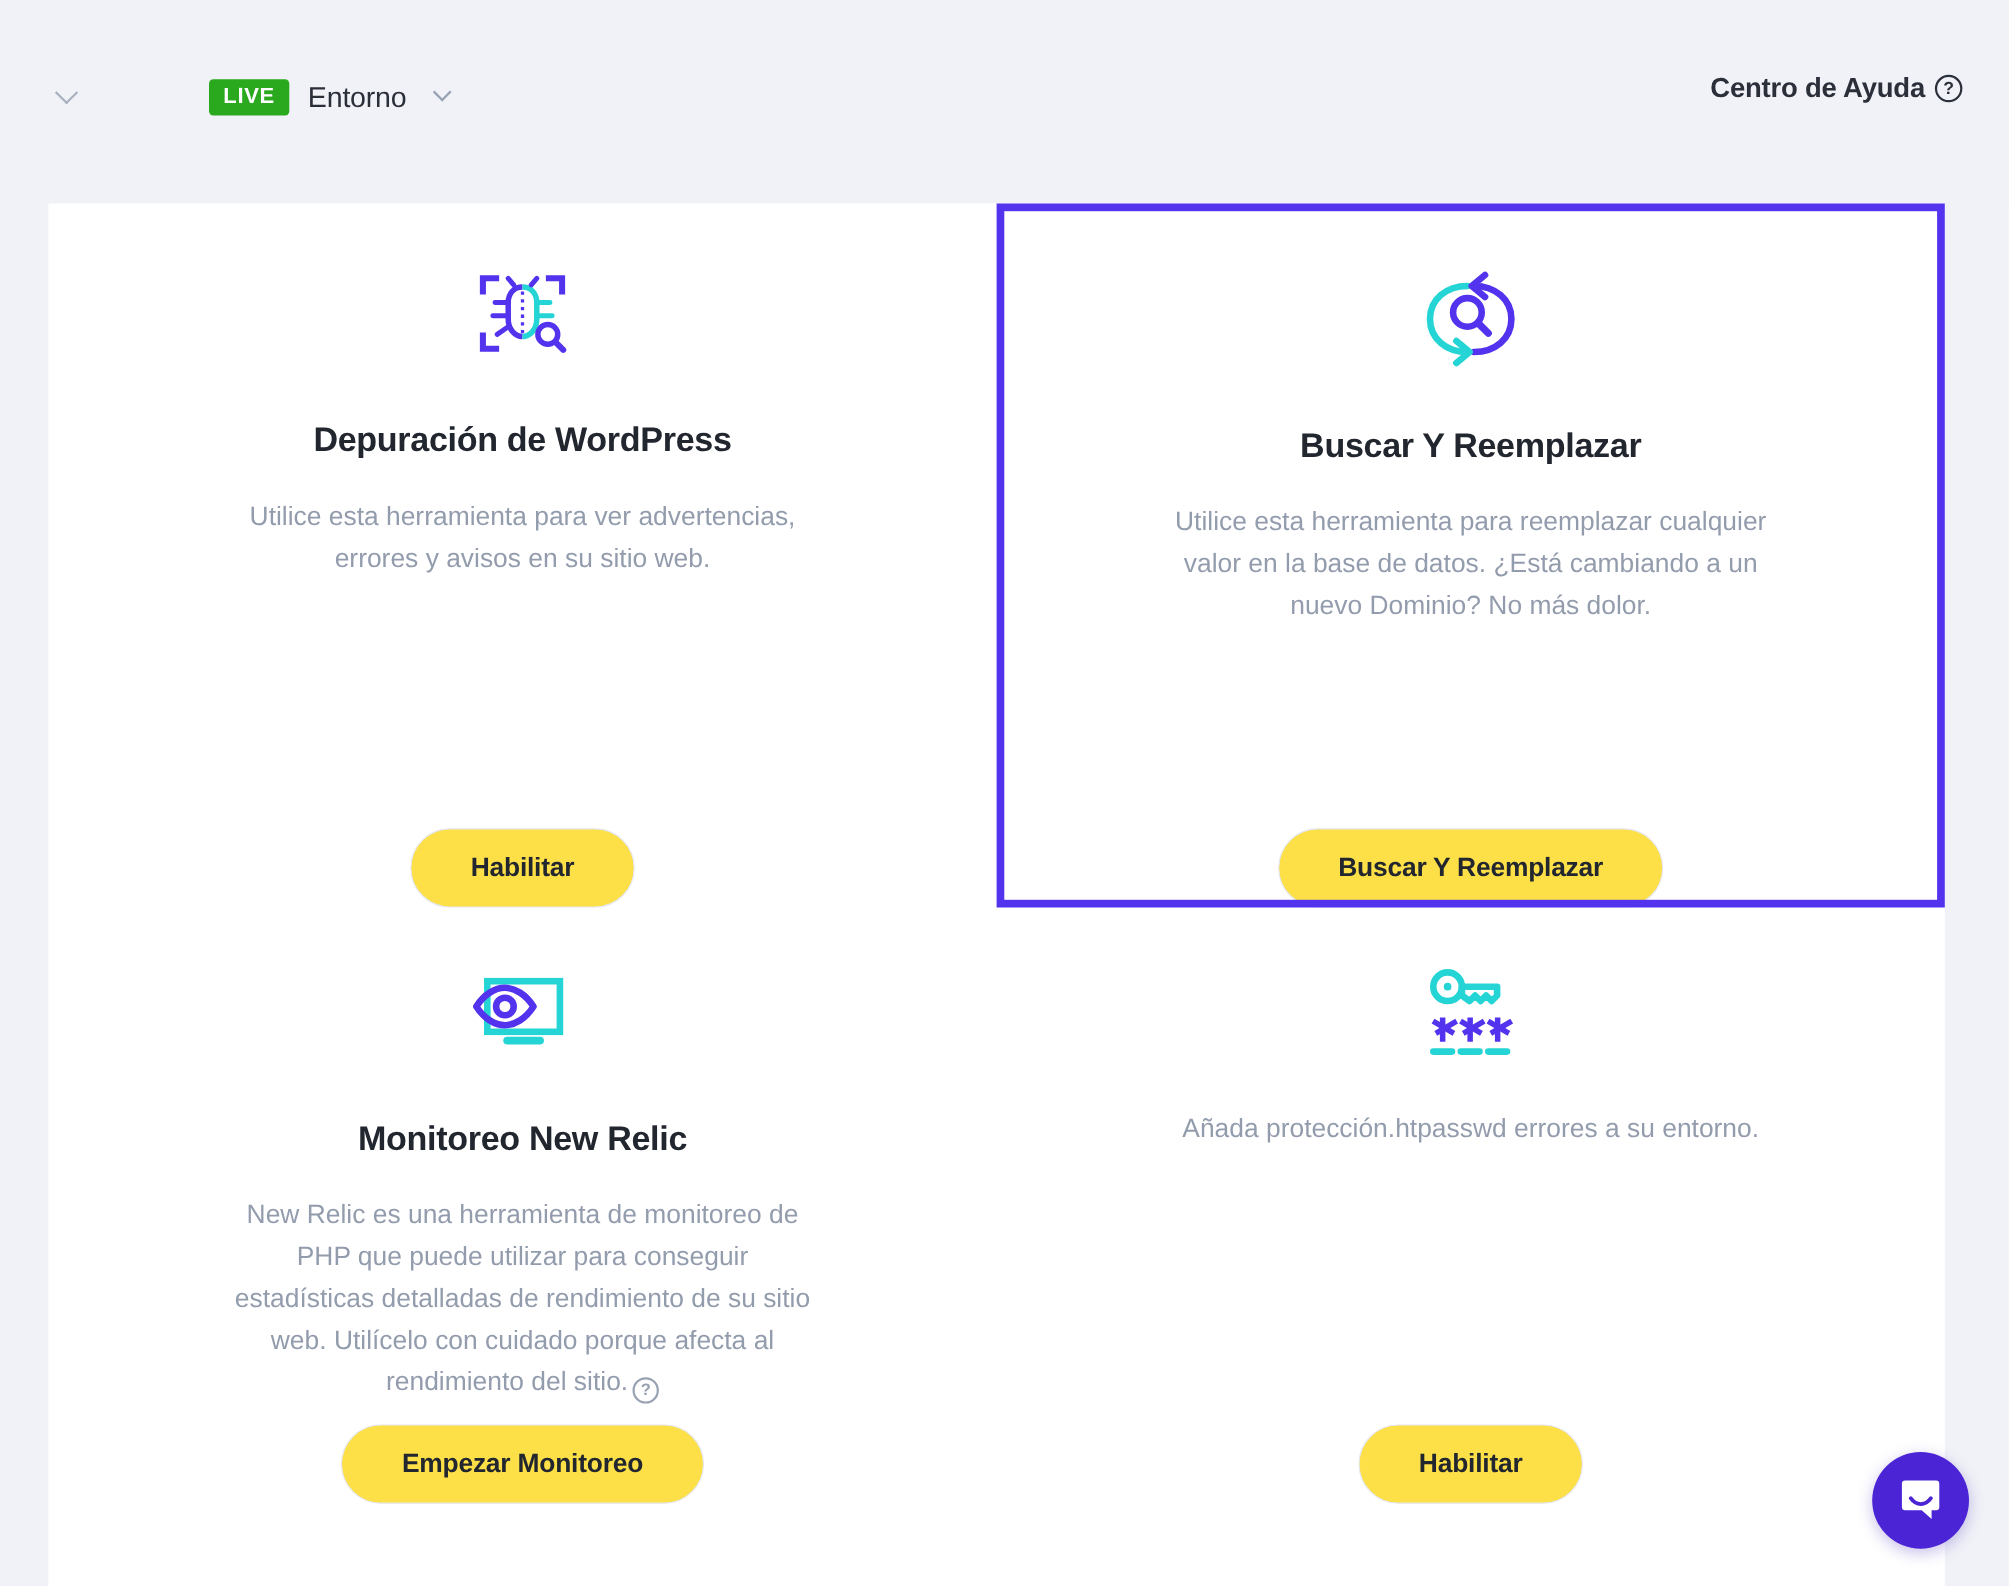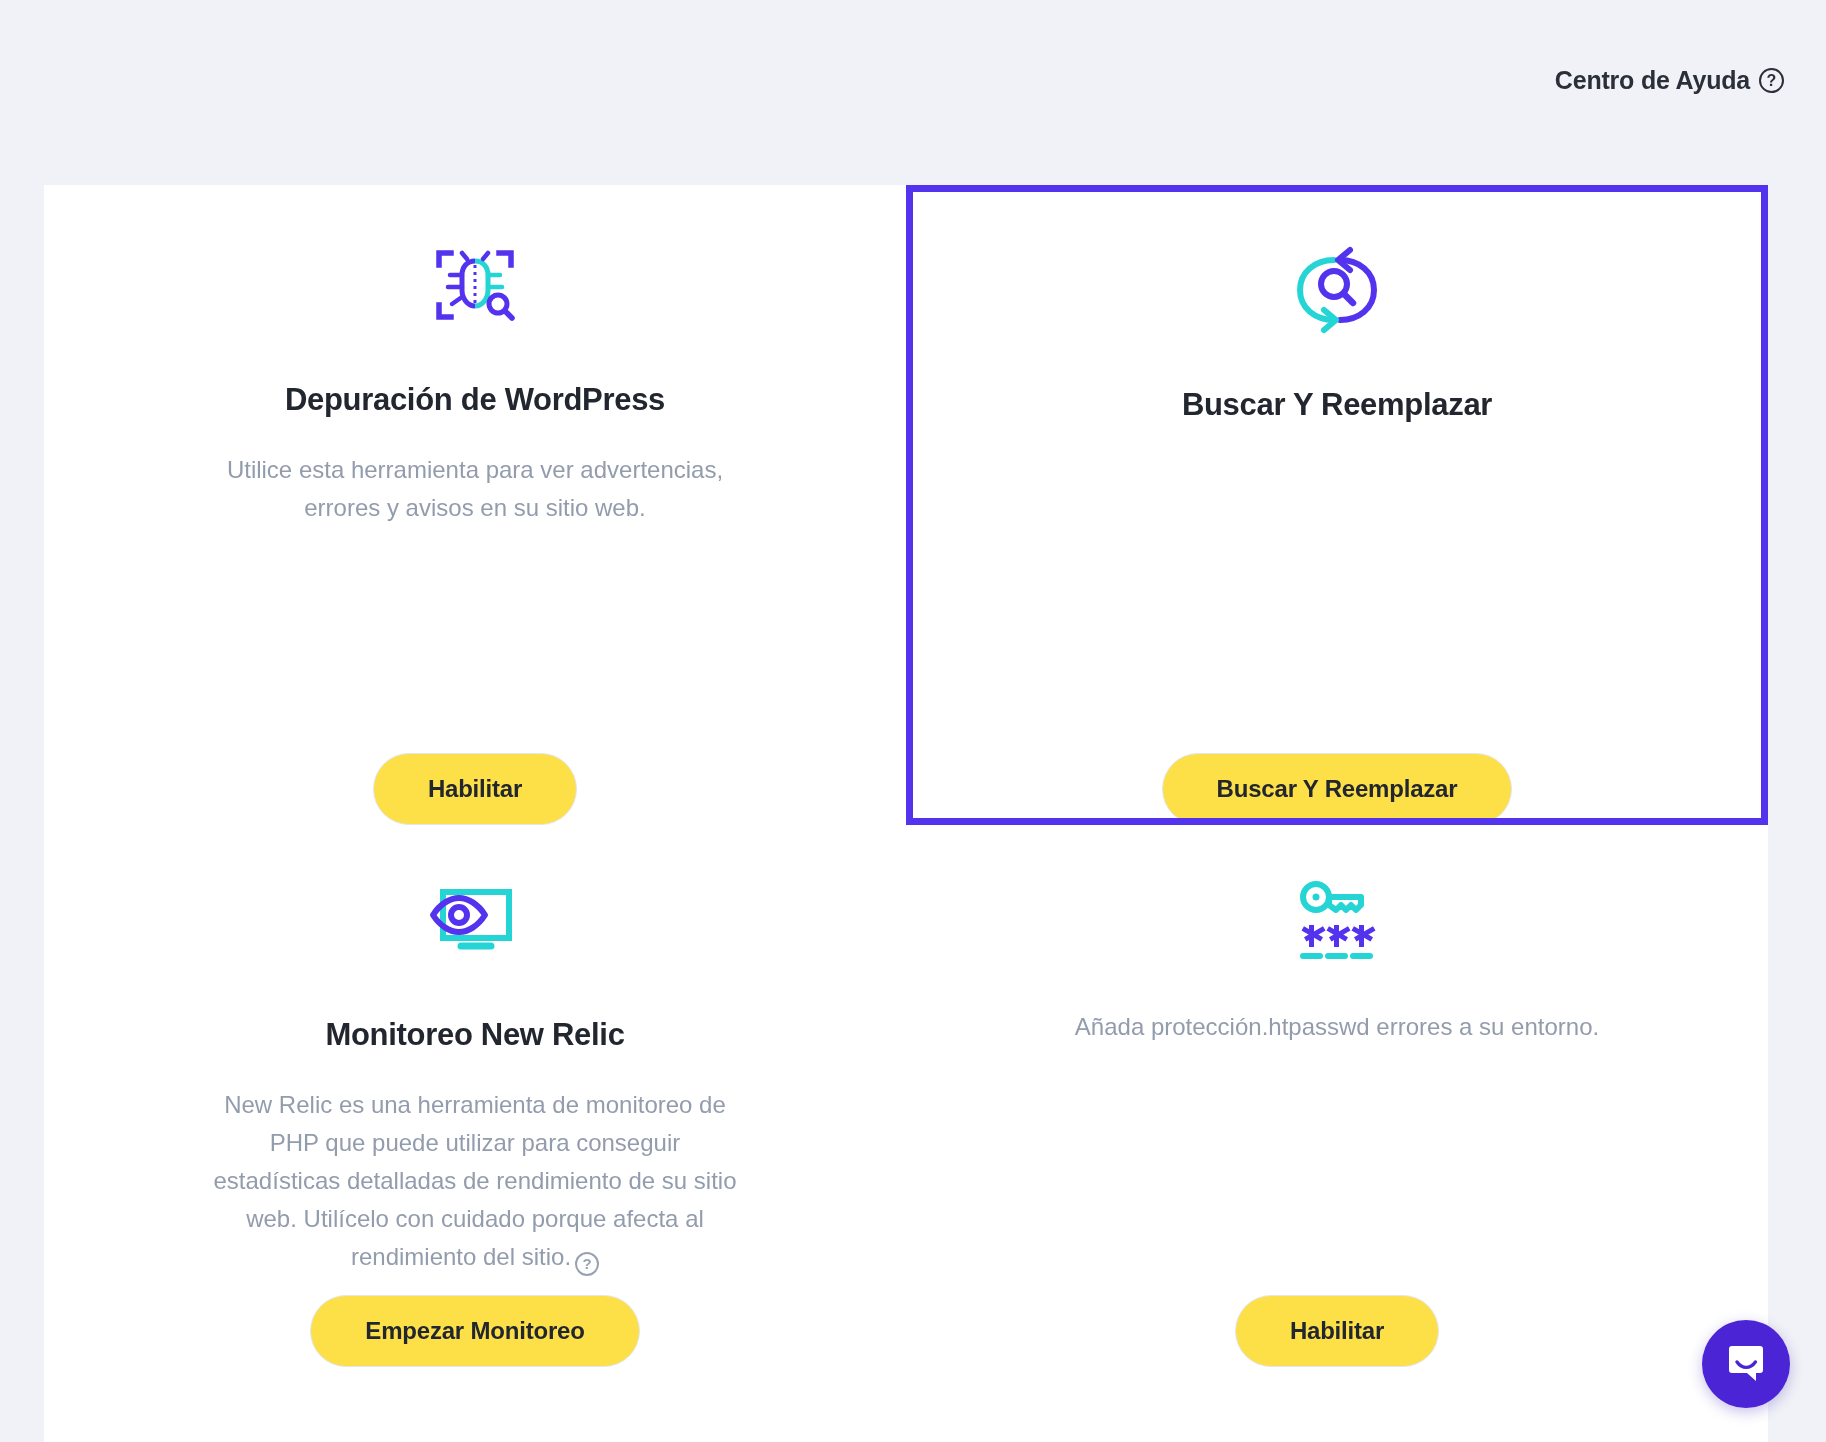--- a/index.html
+++ b/index.html
@@ -247,20 +247,33 @@
     cursor: pointer;
     box-shadow: 0 4px 14px rgba(60,30,180,0.28);
     z-index: 10;
   }
 </style>
 </head>
 <body>
 
 <div class="topbar">
 
+  <div class="topbar-left">
+    <div class="collapse-chevron">
+      <span class="chev"></span>
+    </div>
+
+    <div class="env-group">
+      <span class="live-badge">LIVE</span>
+      <span class="env-label">Entorno</span>
+      <span class="env-chevron">
+        <span class="chev-sm"></span>
+      </span>
+    </div>
+  </div>
 
   <div class="help-center">
     <span class="help-center-label">Centro de Ayuda</span>
     <span class="q-circle">?</span>
   </div>
 
 </div>
 
 <div class="panel">
   <div class="grid">
@@ -296,20 +309,21 @@
           <svg width="100" height="92" viewBox="0 0 100 92" fill="none">
             <path d="M47 16C28 16 13 28 13 46s15 30 34 30" stroke="#25d5d5" stroke-width="6" stroke-linecap="round"></path>
             <path d="M53 76c19 0 34-12 34-30S72 16 53 16" stroke="#5333ed" stroke-width="6" stroke-linecap="round"></path>
             <path d="M63 6L51 16l12 10" stroke="#5333ed" stroke-width="6" stroke-linecap="round" stroke-linejoin="round"></path>
             <path d="M37 66l12 10-12 10" stroke="#25d5d5" stroke-width="6" stroke-linecap="round" stroke-linejoin="round"></path>
             <circle cx="47" cy="40" r="13" stroke="#5333ed" stroke-width="6"></circle>
             <path d="M57 50l9 9" stroke="#5333ed" stroke-width="6.5" stroke-linecap="round"></path>
           </svg>
         </div>
         <div class="card-title">Buscar Y Reemplazar</div>
+        <div class="card-desc">Utilice esta herramienta para reemplazar cualquier valor en la base de datos. ¿Está cambiando a un nuevo Dominio? No más dolor.</div>
         <div class="card-btn-wrap">
           <button class="pill-btn">Buscar Y Reemplazar</button>
         </div>
       </div>
     </div>
 
     <div class="card row2">
       <div class="card-inner">
         <div class="card-icon">
           <svg width="100" height="80" viewBox="0 0 100 80" fill="none">

